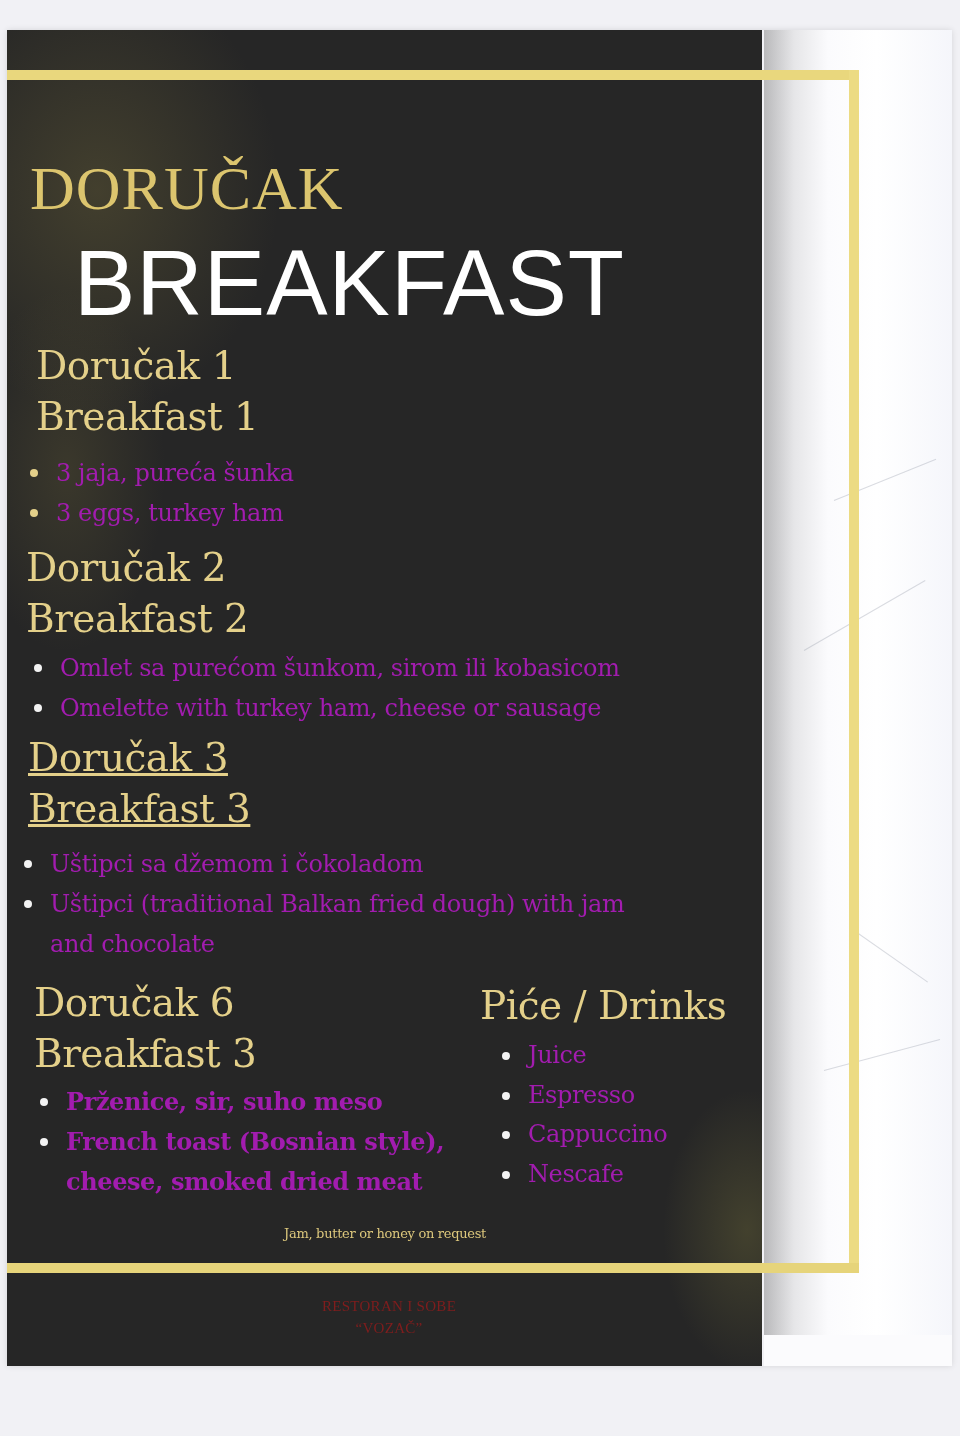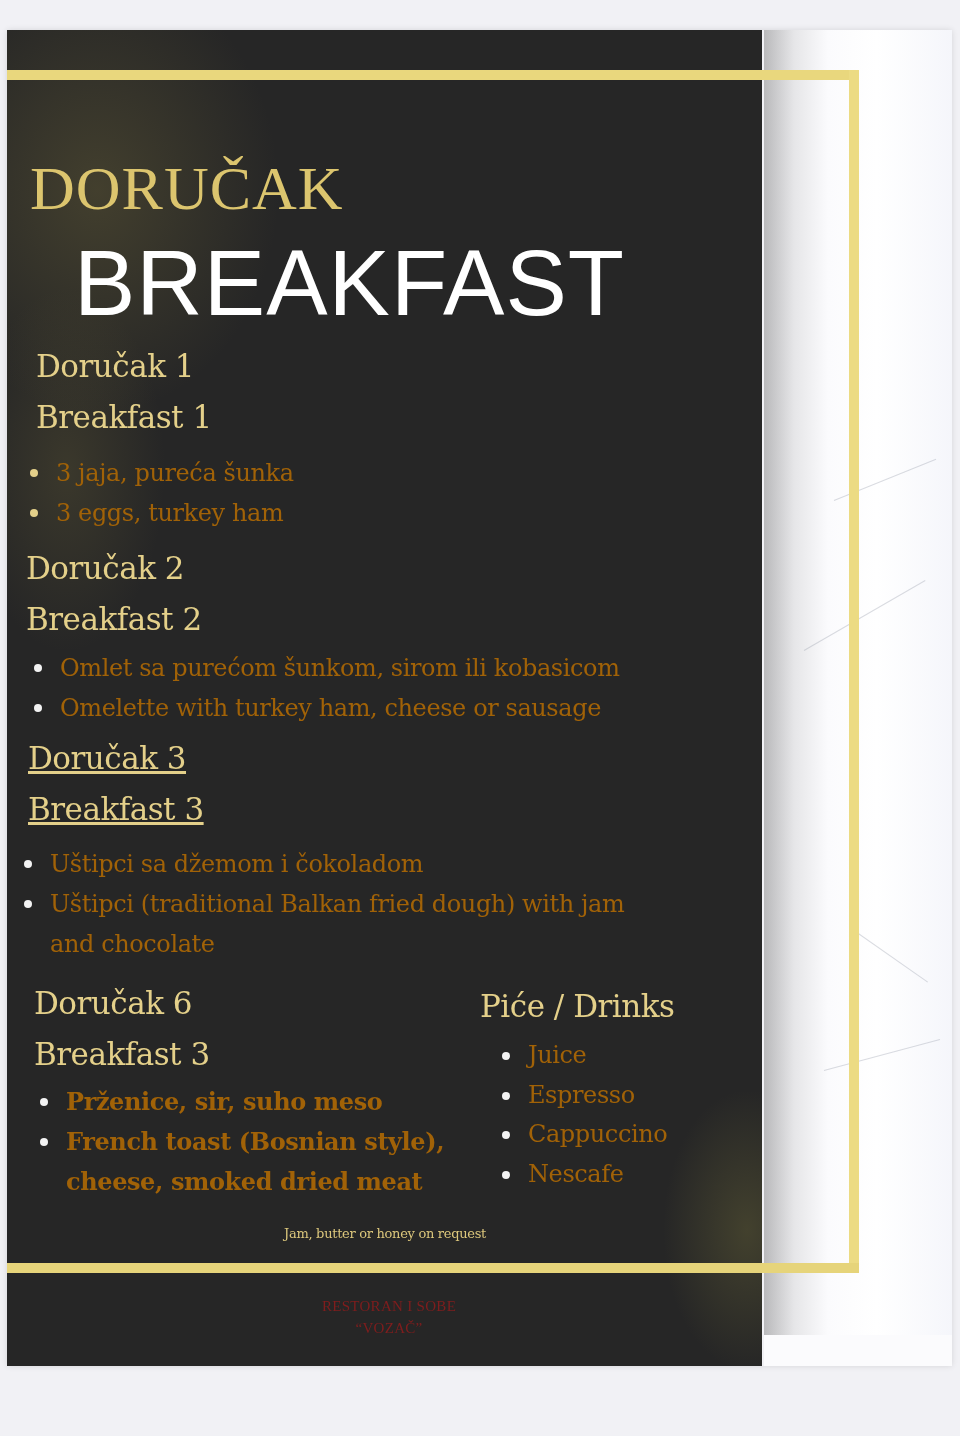--- a/index.html
+++ b/index.html
@@ -47,27 +47,27 @@
     position: absolute; left: 30px; top: 138px;
     font-family: "Liberation Serif", serif;
     font-size: 62px; line-height: 100px; color: #dcc56e; letter-spacing: 1px;
   }
   .title-white {
     position: absolute; left: 28px; top: 233px;
     font-family: Liberation Sans, sans-serif;
     font-size: 92px; line-height: 100px; color: #ffffff; letter-spacing: 1px; margin-left: 46px;
   }
   .heading {
-    position: absolute; font-size: 31px; line-height: 38px; color: #e4d08a;
+    position: absolute; font-size: 39px; line-height: 38px; color: #e4d08a;
     font-family: "DejaVu Serif", serif; letter-spacing: -0.5px;
   }
   .heading span { display: block; height: 51px; }
   ul.items {
     position: absolute; margin: 0; padding: 0; list-style: none;
-    color: #a16207; font-size: 24px; line-height: 40px;
+    color: #a21caf; font-size: 24px; line-height: 40px;
     font-family: "DejaVu Serif", serif; letter-spacing: -0.4px;
   }
   ul.items li { position: relative; padding-left: 30px; }
   ul.items li::before {
     content: ""; position: absolute; left: 4px; top: 16px; width: 8px; height: 8px; border-radius: 50%;
     background: #f3f3f3;
   }
   ul.items.gold-bullets li::before { background: #e4d08a; }
   .note {
     position: absolute; left: 0; width: 770px; top: 1226px; text-align: center;

